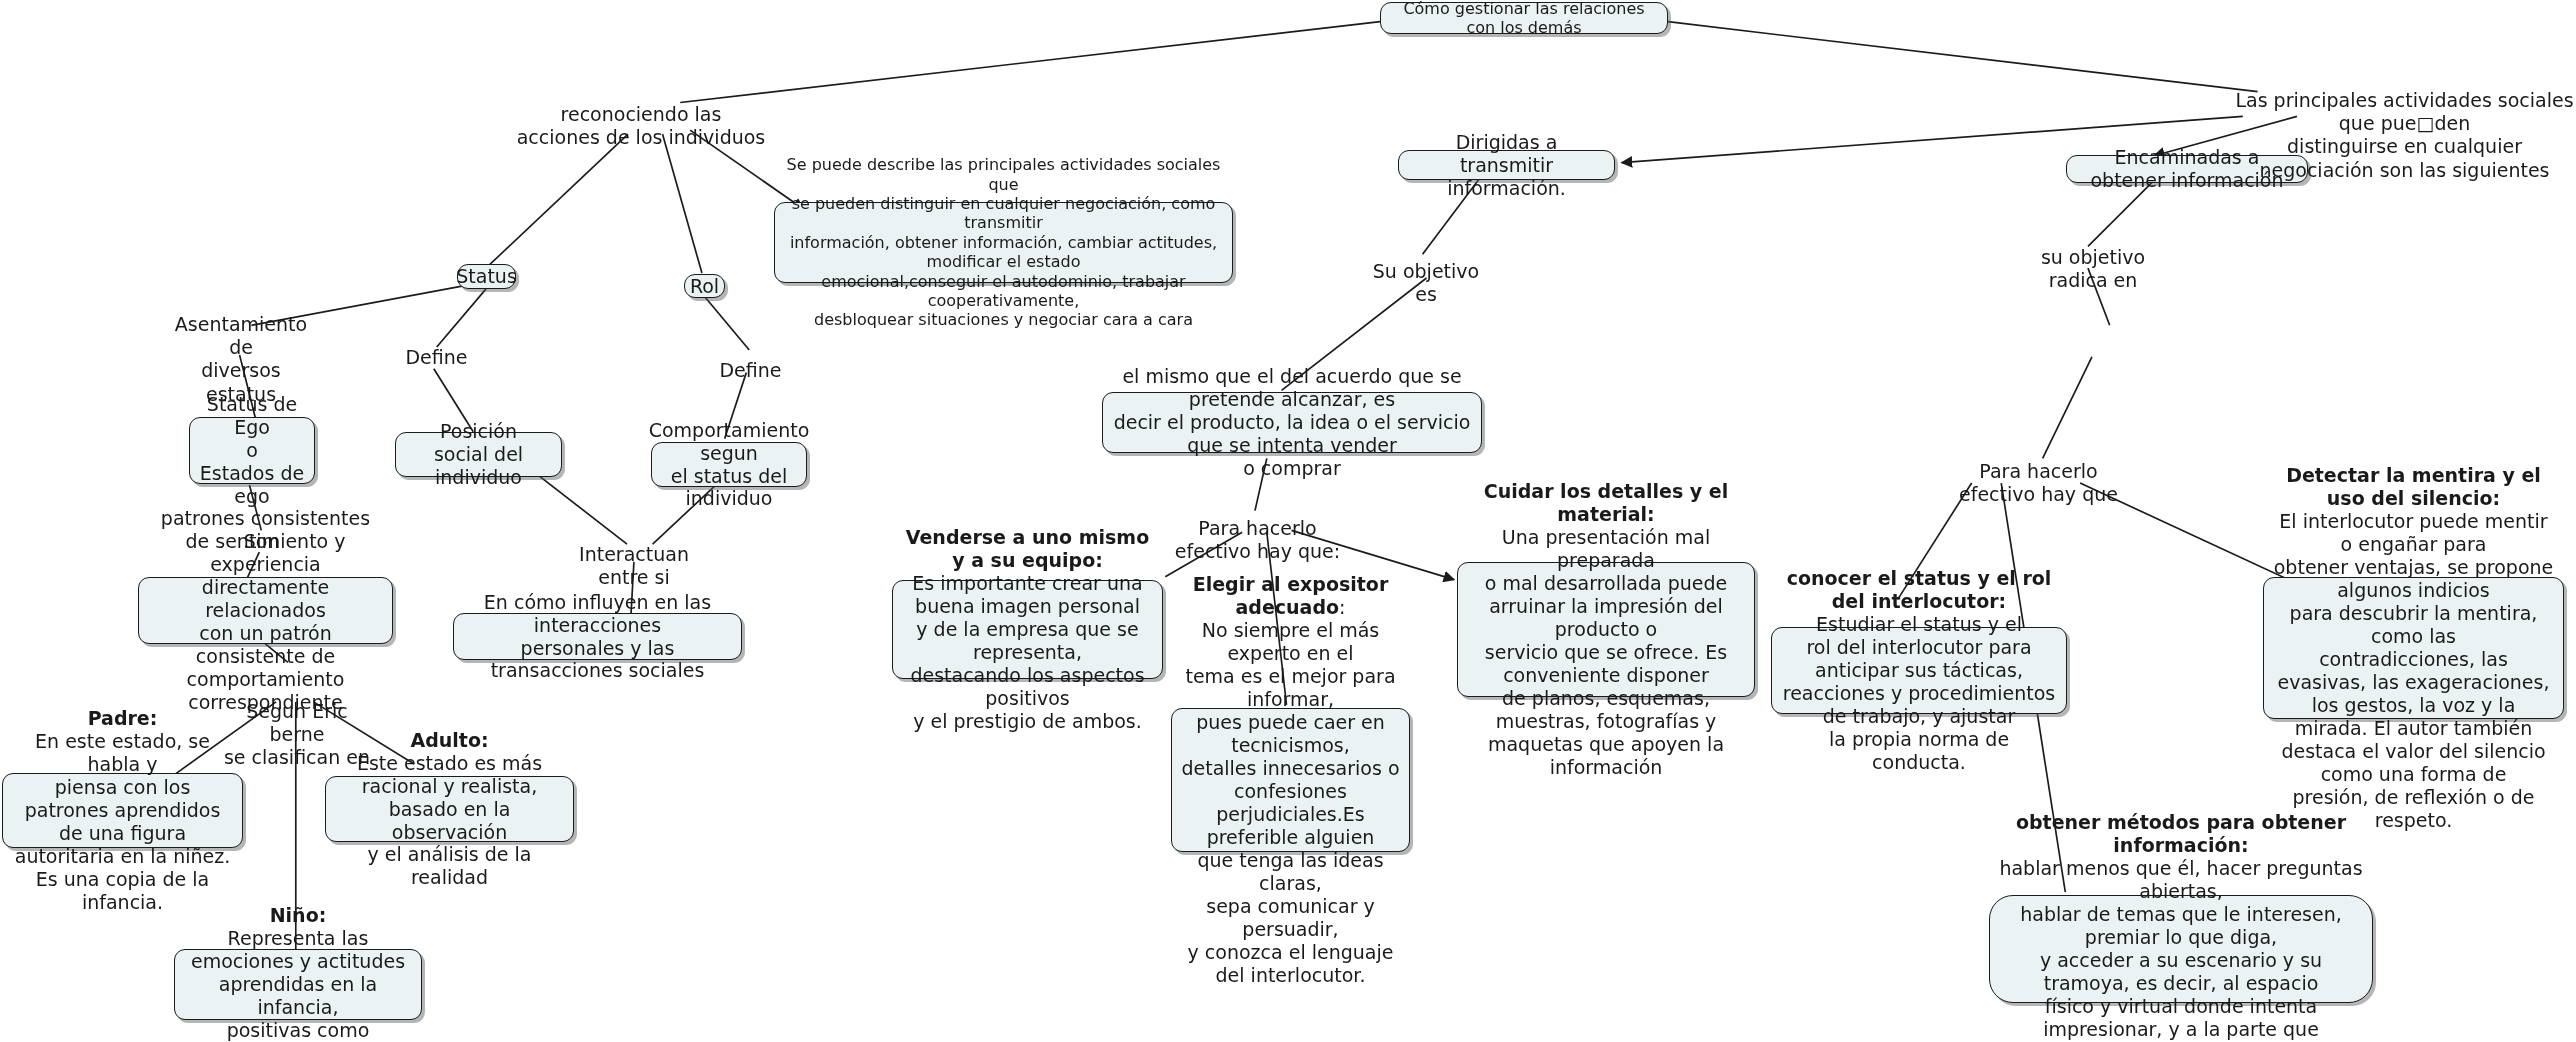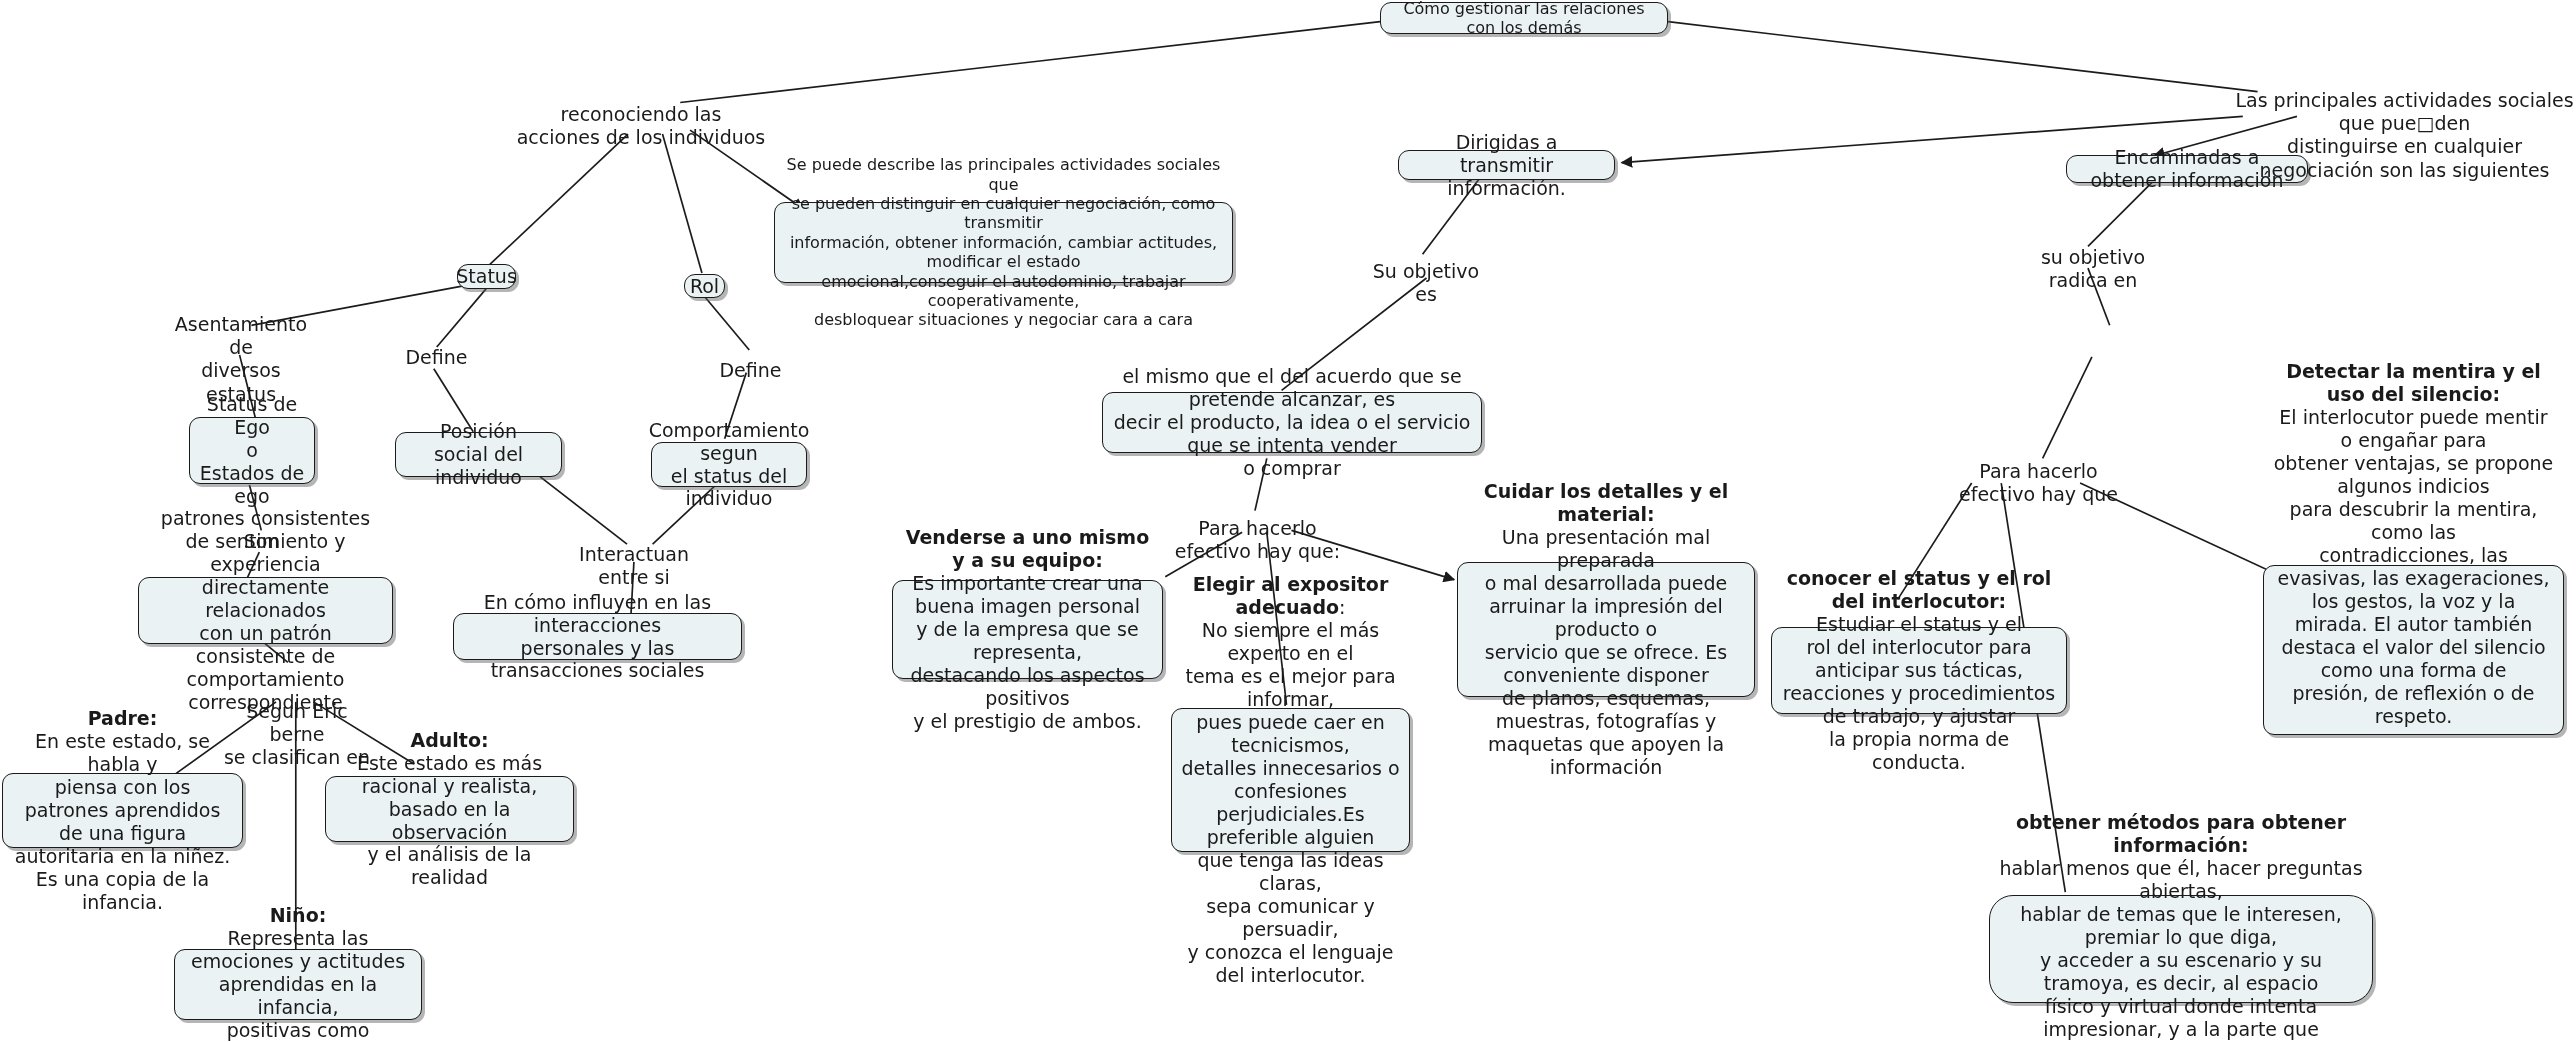--- a/index.html
+++ b/index.html
@@ -291,21 +291,21 @@
   <div class="label fs14" style="left:1940px; top:460px; width:197px;">Para hacerlo efectivo hay que</div>
 
   <div class="node fs14" style="left:1771px; top:627px; width:296px; height:87px;">
     <span class="ttl">conocer el status y el rol del interlocutor:</span>
     <span class="bdy" style="white-space:pre-line;">Estudiar el status y el
 rol del interlocutor para anticipar sus tácticas,
 reacciones y procedimientos de trabajo, y ajustar
 la propia norma de conducta.</span>
   </div>
 
-  <div class="node fs14" style="left:2263px; top:565px; width:301px; height:170px;justify-content:flex-end;">
+  <div class="node fs14" style="left:2263px; top:577px; width:301px; height:142px;">
     <span class="ttl">Detectar la mentira y el uso del silencio:</span>
     <span class="bdy" style="white-space:pre-line;">El interlocutor puede mentir o engañar para
 obtener ventajas, se propone algunos indicios
 para descubrir la mentira, como las
 contradicciones, las evasivas, las exageraciones,
 los gestos, la voz y la mirada. El autor también
 destaca el valor del silencio como una forma de
 presión, de reflexión o de respeto.</span>
   </div>
 

